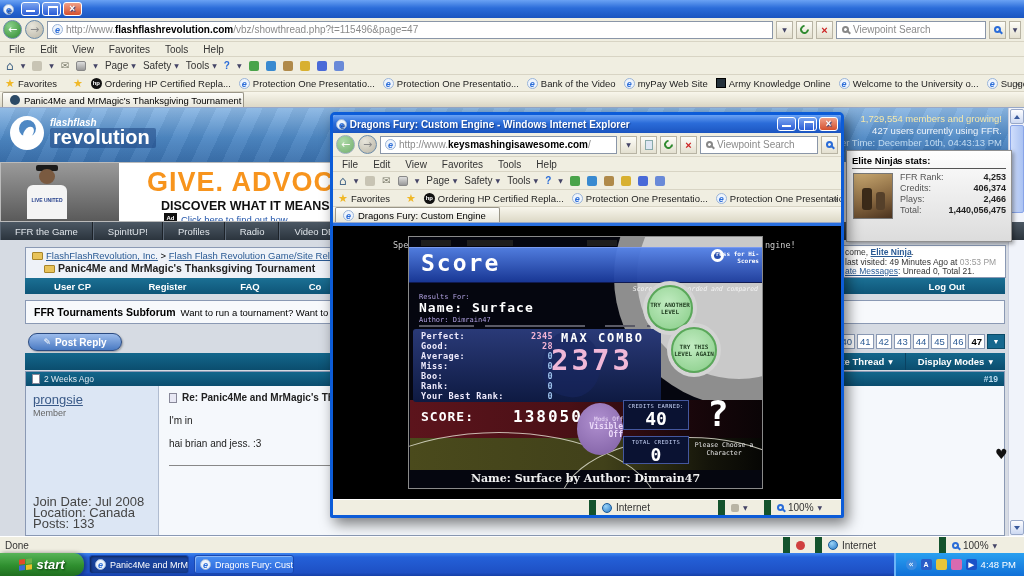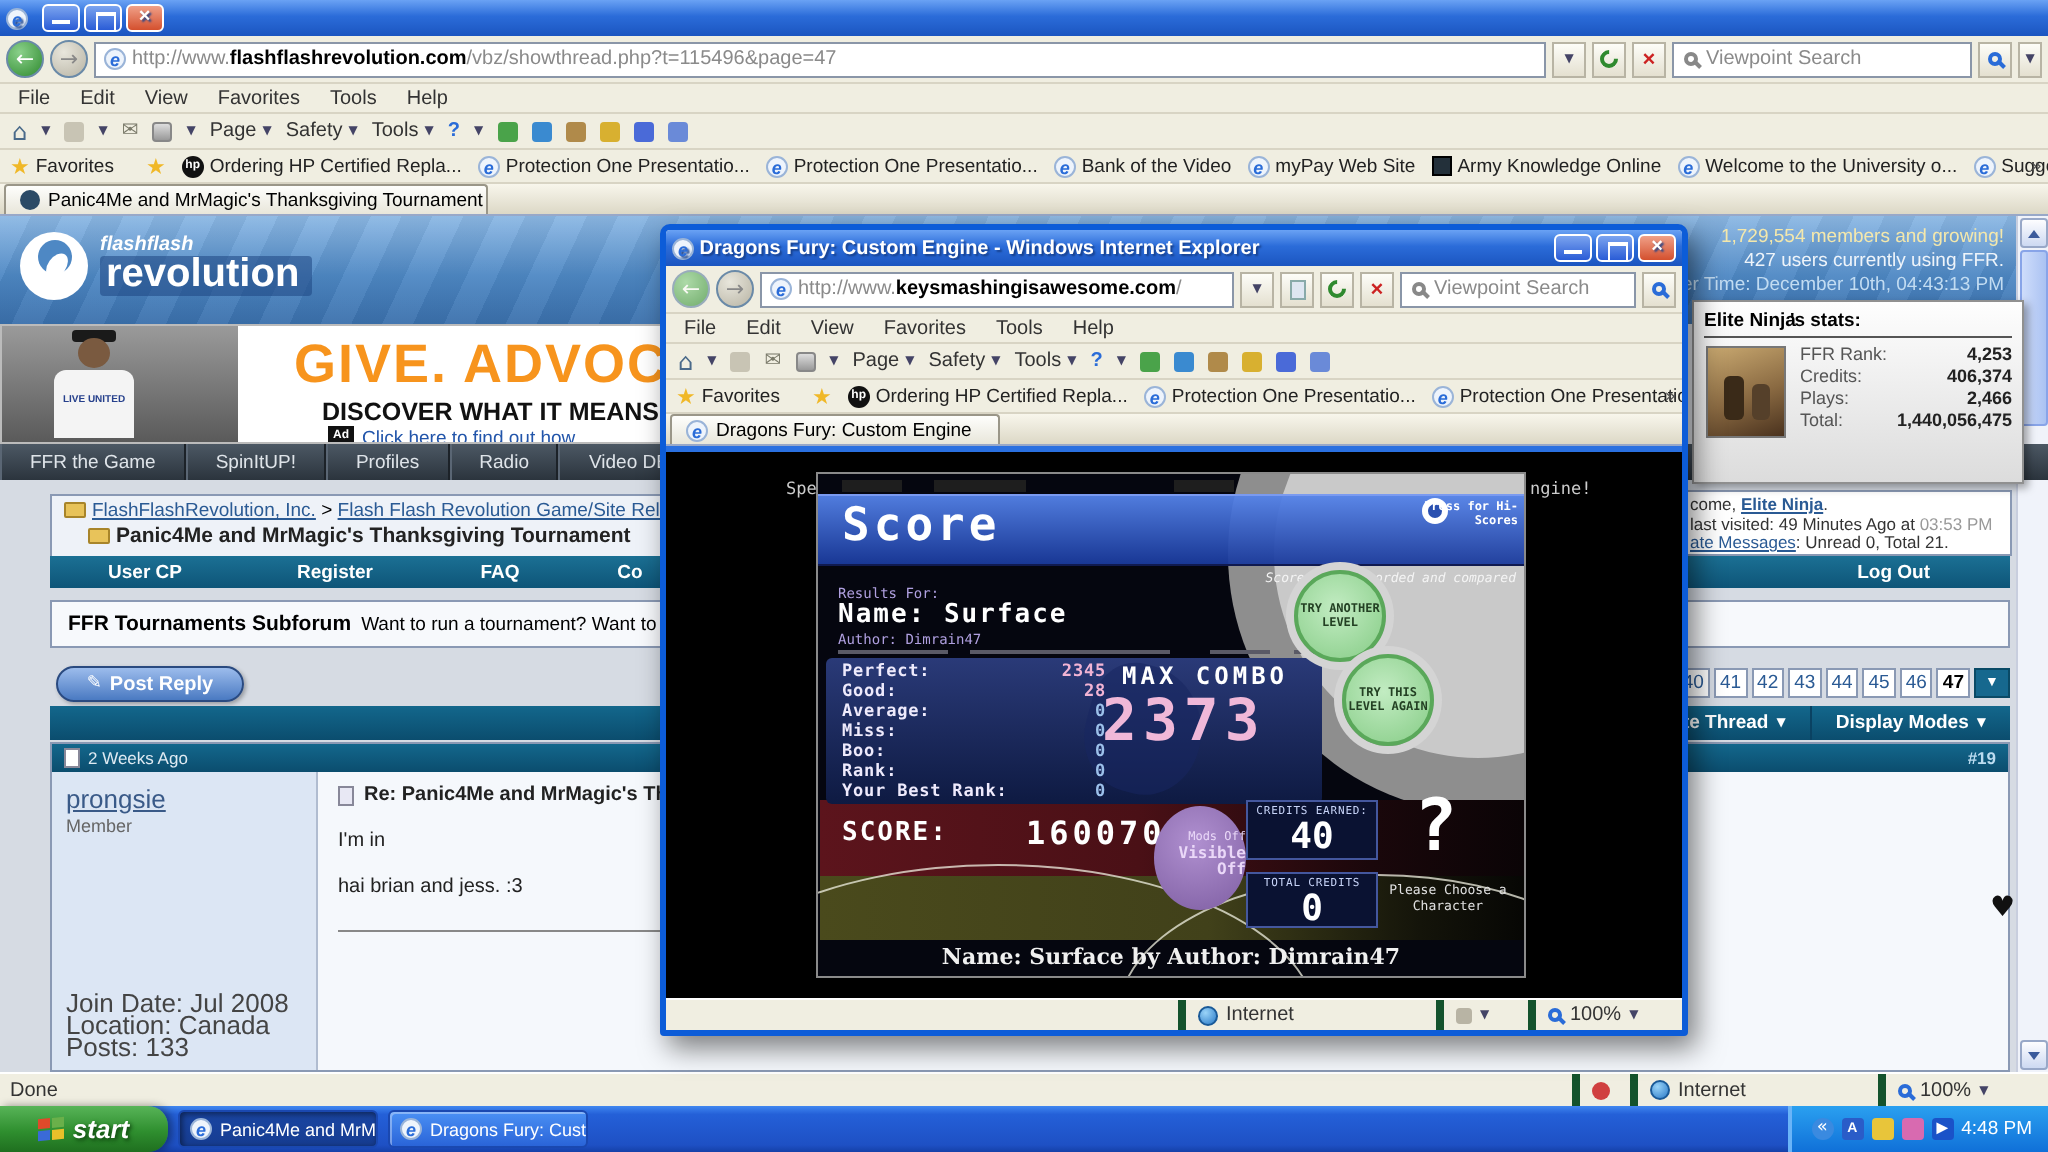--- a/index.html
+++ b/index.html
@@ -38,21 +38,21 @@
 .fav-item{display:flex;align-items:center;gap:3px}
 .star{color:#f0b828;font-size:11px;font-family:"DejaVu Sans",sans-serif}
 .ie-e{width:11px;height:11px;border-radius:50%;background:#eef4fc;border:1px solid #9ab4d8;color:#2a6cd8;font-size:9px;font-weight:bold;font-style:italic;text-align:center;line-height:10px;flex:none}
 .ie-e::before{content:"e"}
 .hp-ic{width:11px;height:11px;border-radius:50%;background:#111;color:#fff;font-size:6px;font-weight:bold;text-align:center;line-height:11px;flex:none}
 .dark-ic{width:10px;height:10px;background:#23303a;border:1px solid #000;flex:none}
 .vsep{width:1px;height:12px;background:#c8c4b4}
 .tab-row{height:16px;background:linear-gradient(#f8f6ec,#dcd8c6);display:flex;align-items:flex-end;padding:0 2px;border-bottom:1px solid #98a8c8}
 .tab{height:15px;background:linear-gradient(#fefefc,#e8e6da);border:1px solid #9a96 88;border:1px solid #9a9688;border-bottom:none;border-radius:2px 2px 0 0;display:flex;align-items:center;gap:4px;font-size:9.5px;padding:0 7px;white-space:nowrap;overflow:hidden}
 .statusbar{display:flex;align-items:center;font-size:10px;color:#333;background:#f0eee1;border-top:1px solid #fff;padding:0 5px;gap:4px}
-.scell{border-left:4px solid #14532d;height:100%;display:flex;align-items:center;gap:4px;padding:0 6px}
+.scell{border-left:7px solid #14532d;height:100%;display:flex;align-items:center;gap:4px;padding:0 6px}
 .globe{width:10px;height:10px;border-radius:50%;background:radial-gradient(circle at 35% 30%,#9ad4f8,#2a7ac8);border:1px solid #1a5a98;flex:none}
 
 .page-main{position:absolute;top:108px;left:0;width:1024px;height:428px;background:#d6dbe3;overflow:hidden}
 .ffr-header{position:absolute;top:0;left:0;width:1024px;height:54px;background:linear-gradient(180deg,#8cb8e4 0%,#4e88c4 55%,#3a70ac 100%)}
 .ffr-header::after{content:"";position:absolute;inset:0;background:repeating-linear-gradient(115deg,rgba(255,255,255,.05) 0 14px,rgba(0,0,0,.04) 14px 28px)}
 .swirl{width:34px;height:34px;border-radius:50%;background:#fff;position:relative;flex:none}
 .swirl::after{content:"";position:absolute;width:17px;height:17px;border-radius:50%;background:#4e88c4;top:4px;left:9px}
 .swirl::before{content:"";position:absolute;width:9px;height:14px;border-radius:50% 50% 50% 50%;background:#fff;top:10px;left:14px;transform:rotate(35deg);z-index:2}
 .logo-txt .l1{font-size:10px;font-style:italic;font-weight:bold;color:#fff;line-height:10px}
 .logo-txt .l2{font-size:20px;font-weight:bold;color:#fff;line-height:18px;background:rgba(30,70,130,.55);padding:0 6px 2px 3px;border-radius:2px}
@@ -609,21 +609,21 @@
             </div>
           <div class="statrow">
               <span>Your Best Rank:</span>
               <span class="val">0</span>
             </div>
         </div>
         <div class="combo-lbl">MAX COMBO</div>
         <div class="combo-val">2373</div>
         <div class="redband"></div>
         <div class="score-lbl">SCORE:</div>
-        <div class="score-val">160070</div>
+        <div class="score-val">138050</div>
         <div class="oliveband"></div>
         <div class="arc" style="left:-70px;top:195px;width:320px;height:160px"></div>
         <div class="arc" style="left:150px;top:200px;width:260px;height:140px"></div>
         <div class="gbtn" style="left:238px;top:48px">TRY ANOTHER LEVEL</div>
         <div class="gbtn" style="left:262px;top:90px">TRY THIS LEVEL AGAIN</div>
         <div class="purple">
           <div>Mods Off</div>
           <div class="m2">Visible Off</div>
         </div>
         <div class="cbox" style="top:163px;height:30px">

